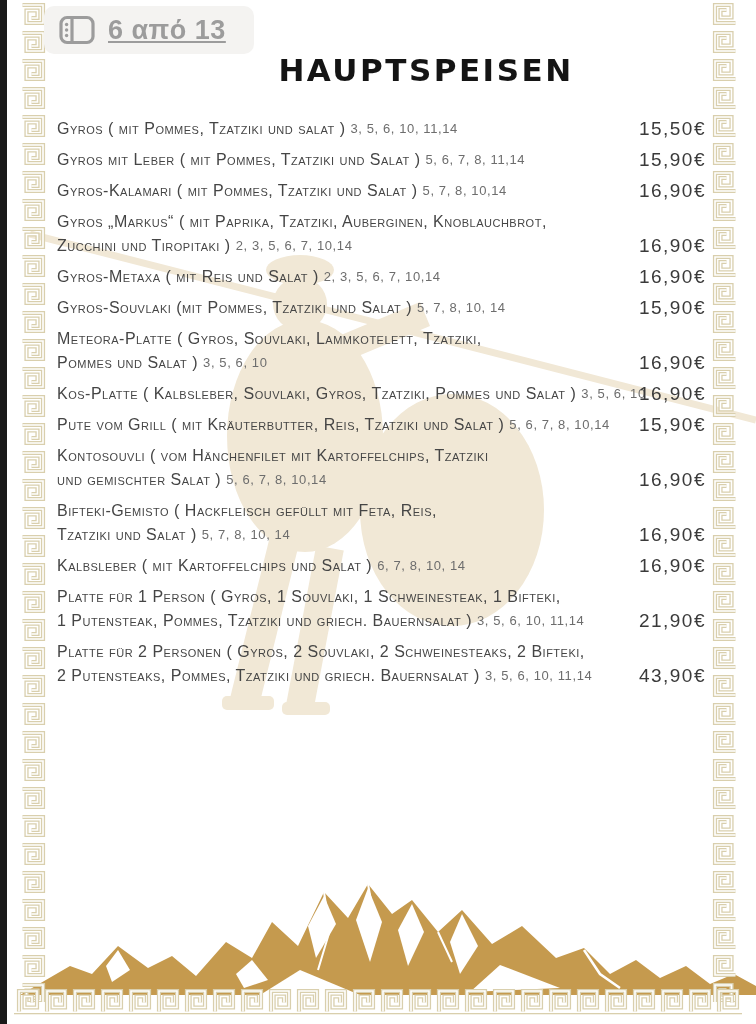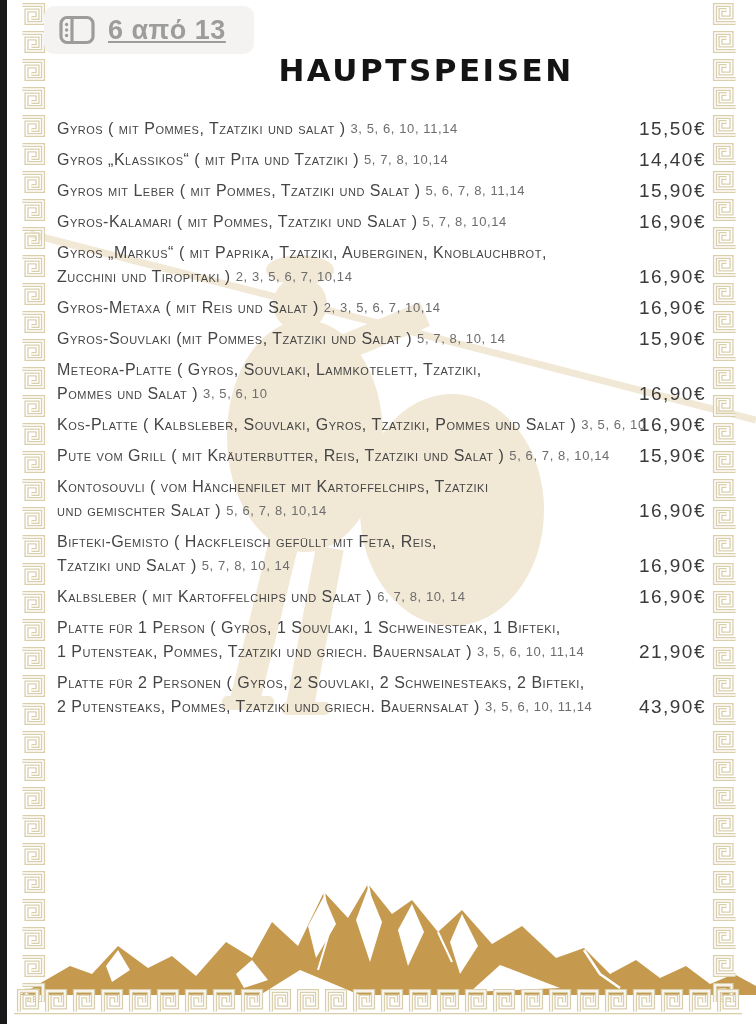--- a/index.html
+++ b/index.html
@@ -126,26 +126,20 @@
 <div class="title">HAUPTSPEISEN</div>
 <div class="menu">
     <div class="menu-item">
       <div class="desc">
         <span class="line">Gyros ( mit Pommes, Tzatziki und salat )<span class="notes">3, 5, 6, 10, 11,14</span></span>
       </div>
       <div class="price">15,50€</div>
     </div>
     <div class="menu-item">
       <div class="desc">
-        <span class="line">Gyros „Klassikos“ ( mit Pita und Tzatziki )<span class="notes">5, 7, 8, 10,14</span></span>
-      </div>
-      <div class="price">14,40€</div>
-    </div>
-    <div class="menu-item">
-      <div class="desc">
         <span class="line">Gyros mit Leber ( mit Pommes, Tzatziki und Salat )<span class="notes">5, 6, 7, 8, 11,14</span></span>
       </div>
       <div class="price">15,90€</div>
     </div>
     <div class="menu-item">
       <div class="desc">
         <span class="line">Gyros-Kalamari ( mit Pommes, Tzatziki und Salat )<span class="notes">5, 7, 8, 10,14</span></span>
       </div>
       <div class="price">16,90€</div>
     </div>

